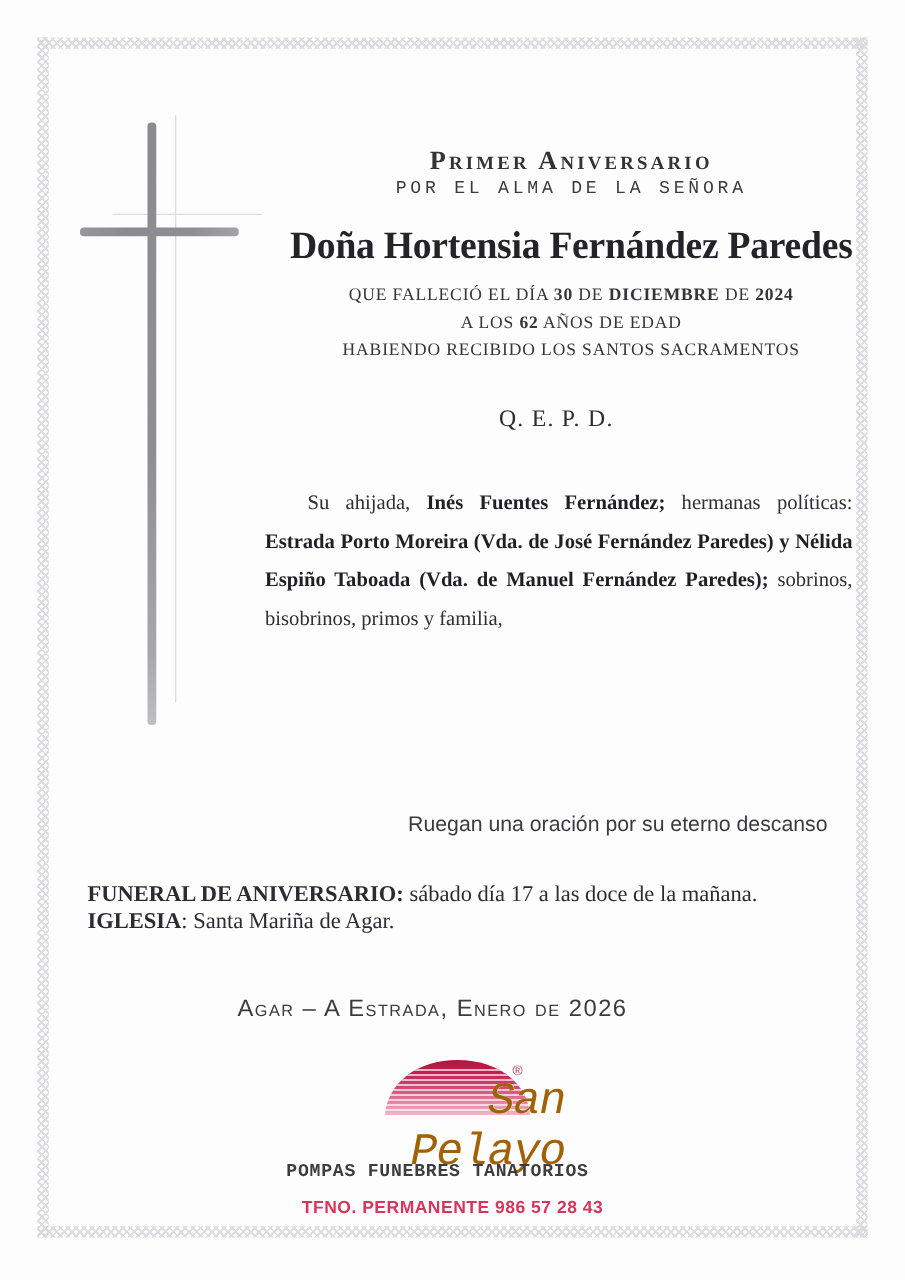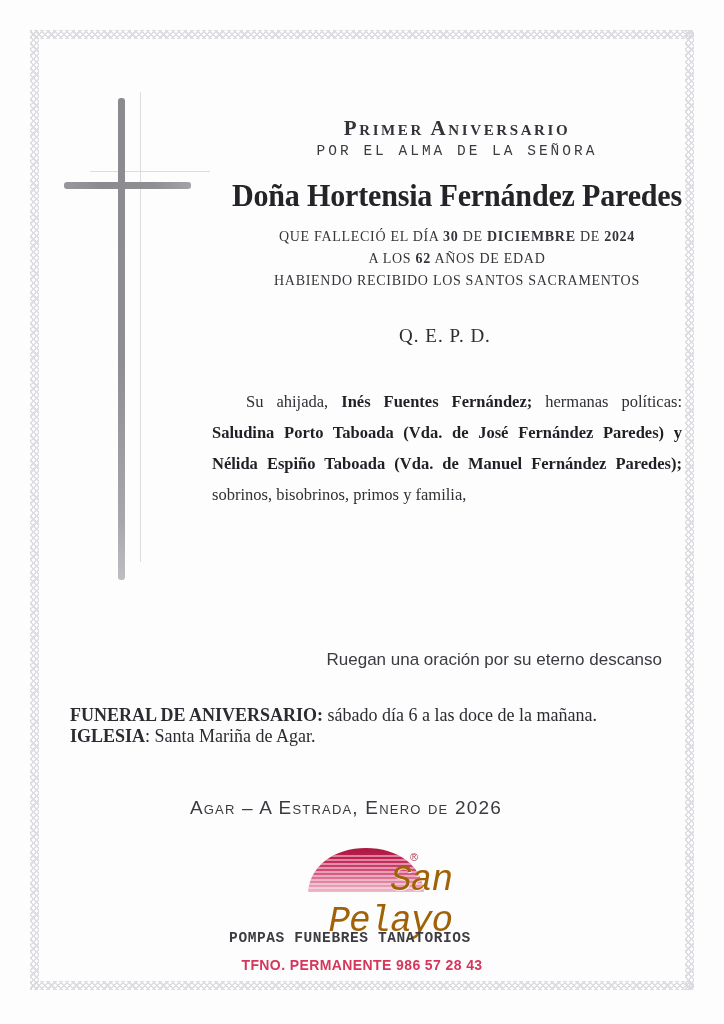--- a/index.html
+++ b/index.html
@@ -297,27 +297,27 @@
 
     <div class="death-line" id="death-line-2">
       <span>A LOS </span><b>62</b><span> AÑOS DE EDAD</span>
     </div>
 
     <div class="death-line" id="death-line-3">HABIENDO RECIBIDO LOS SANTOS SACRAMENTOS</div>
 
     <div id="qepd">Q. E. P. D.</div>
 
     <div id="family-paragraph">
-      <span>Su ahijada, </span><b>Inés Fuentes Fernández;</b><span> hermanas políticas: </span><b>Saludina Porto Taboada (Vda. de José Fernández Paredes)</b><b> y </b><b>Nélida Espiño Taboada (Vda. de Manuel Fernández Paredes);</b><span> sobrinos, bisobrinos, primos y familia,</span>
+      <span>Su ahijada, </span><b>Inés Fuentes Fernández;</b><span> hermanas políticas: </span><b>Estrada Porto Moreira (Vda. de José Fernández Paredes)</b><b> y </b><b>Nélida Espiño Taboada (Vda. de Manuel Fernández Paredes);</b><span> sobrinos, bisobrinos, primos y familia,</span>
     </div>
 
     <div id="prayer-line">Ruegan una oración por su eterno descanso</div>
 
     <div class="service-line" id="service-funeral">
-      <b>FUNERAL DE ANIVERSARIO:</b><span> sábado día 6 a las doce de la mañana.</span>
+      <b>FUNERAL DE ANIVERSARIO:</b><span> sábado día 17 a las doce de la mañana.</span>
     </div>
 
     <div class="service-line" id="service-church">
       <b>IGLESIA</b><span>: Santa Mariña de Agar.</span>
     </div>
 
     <div id="place-date">Agar – A Estrada, Enero de 2026</div>
 
     <div id="logo">
       <svg id="logo-dome" viewBox="0 0 116 44">

